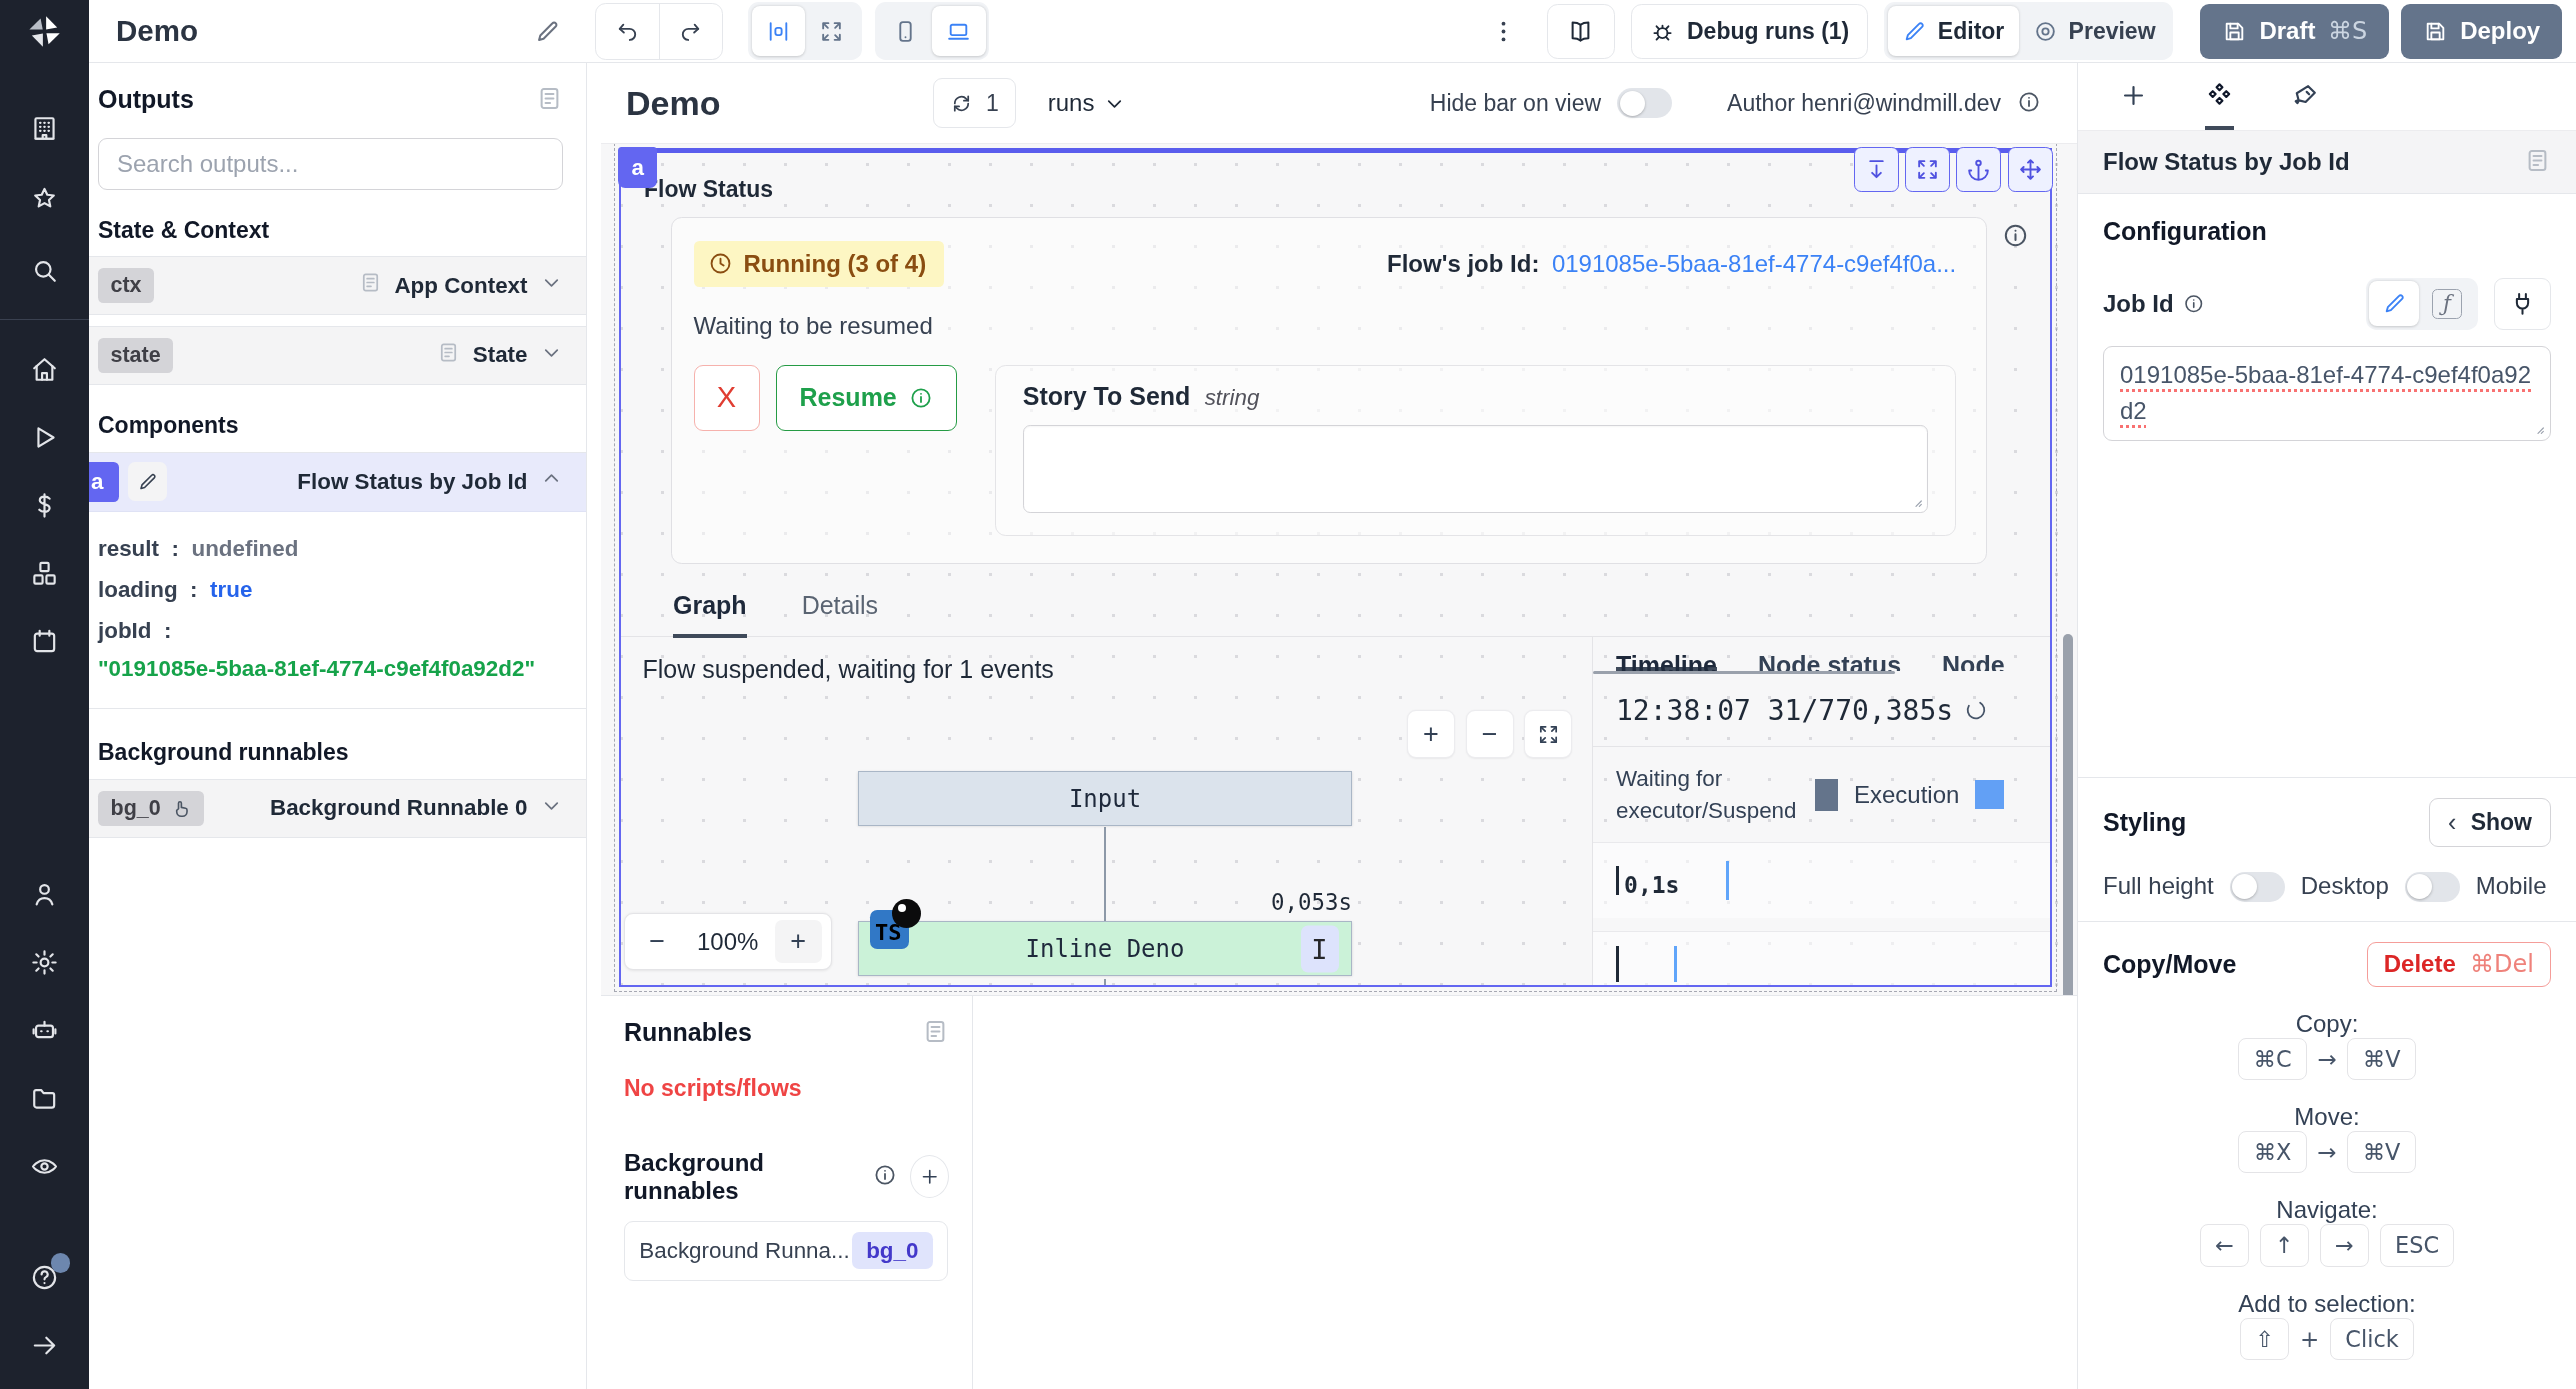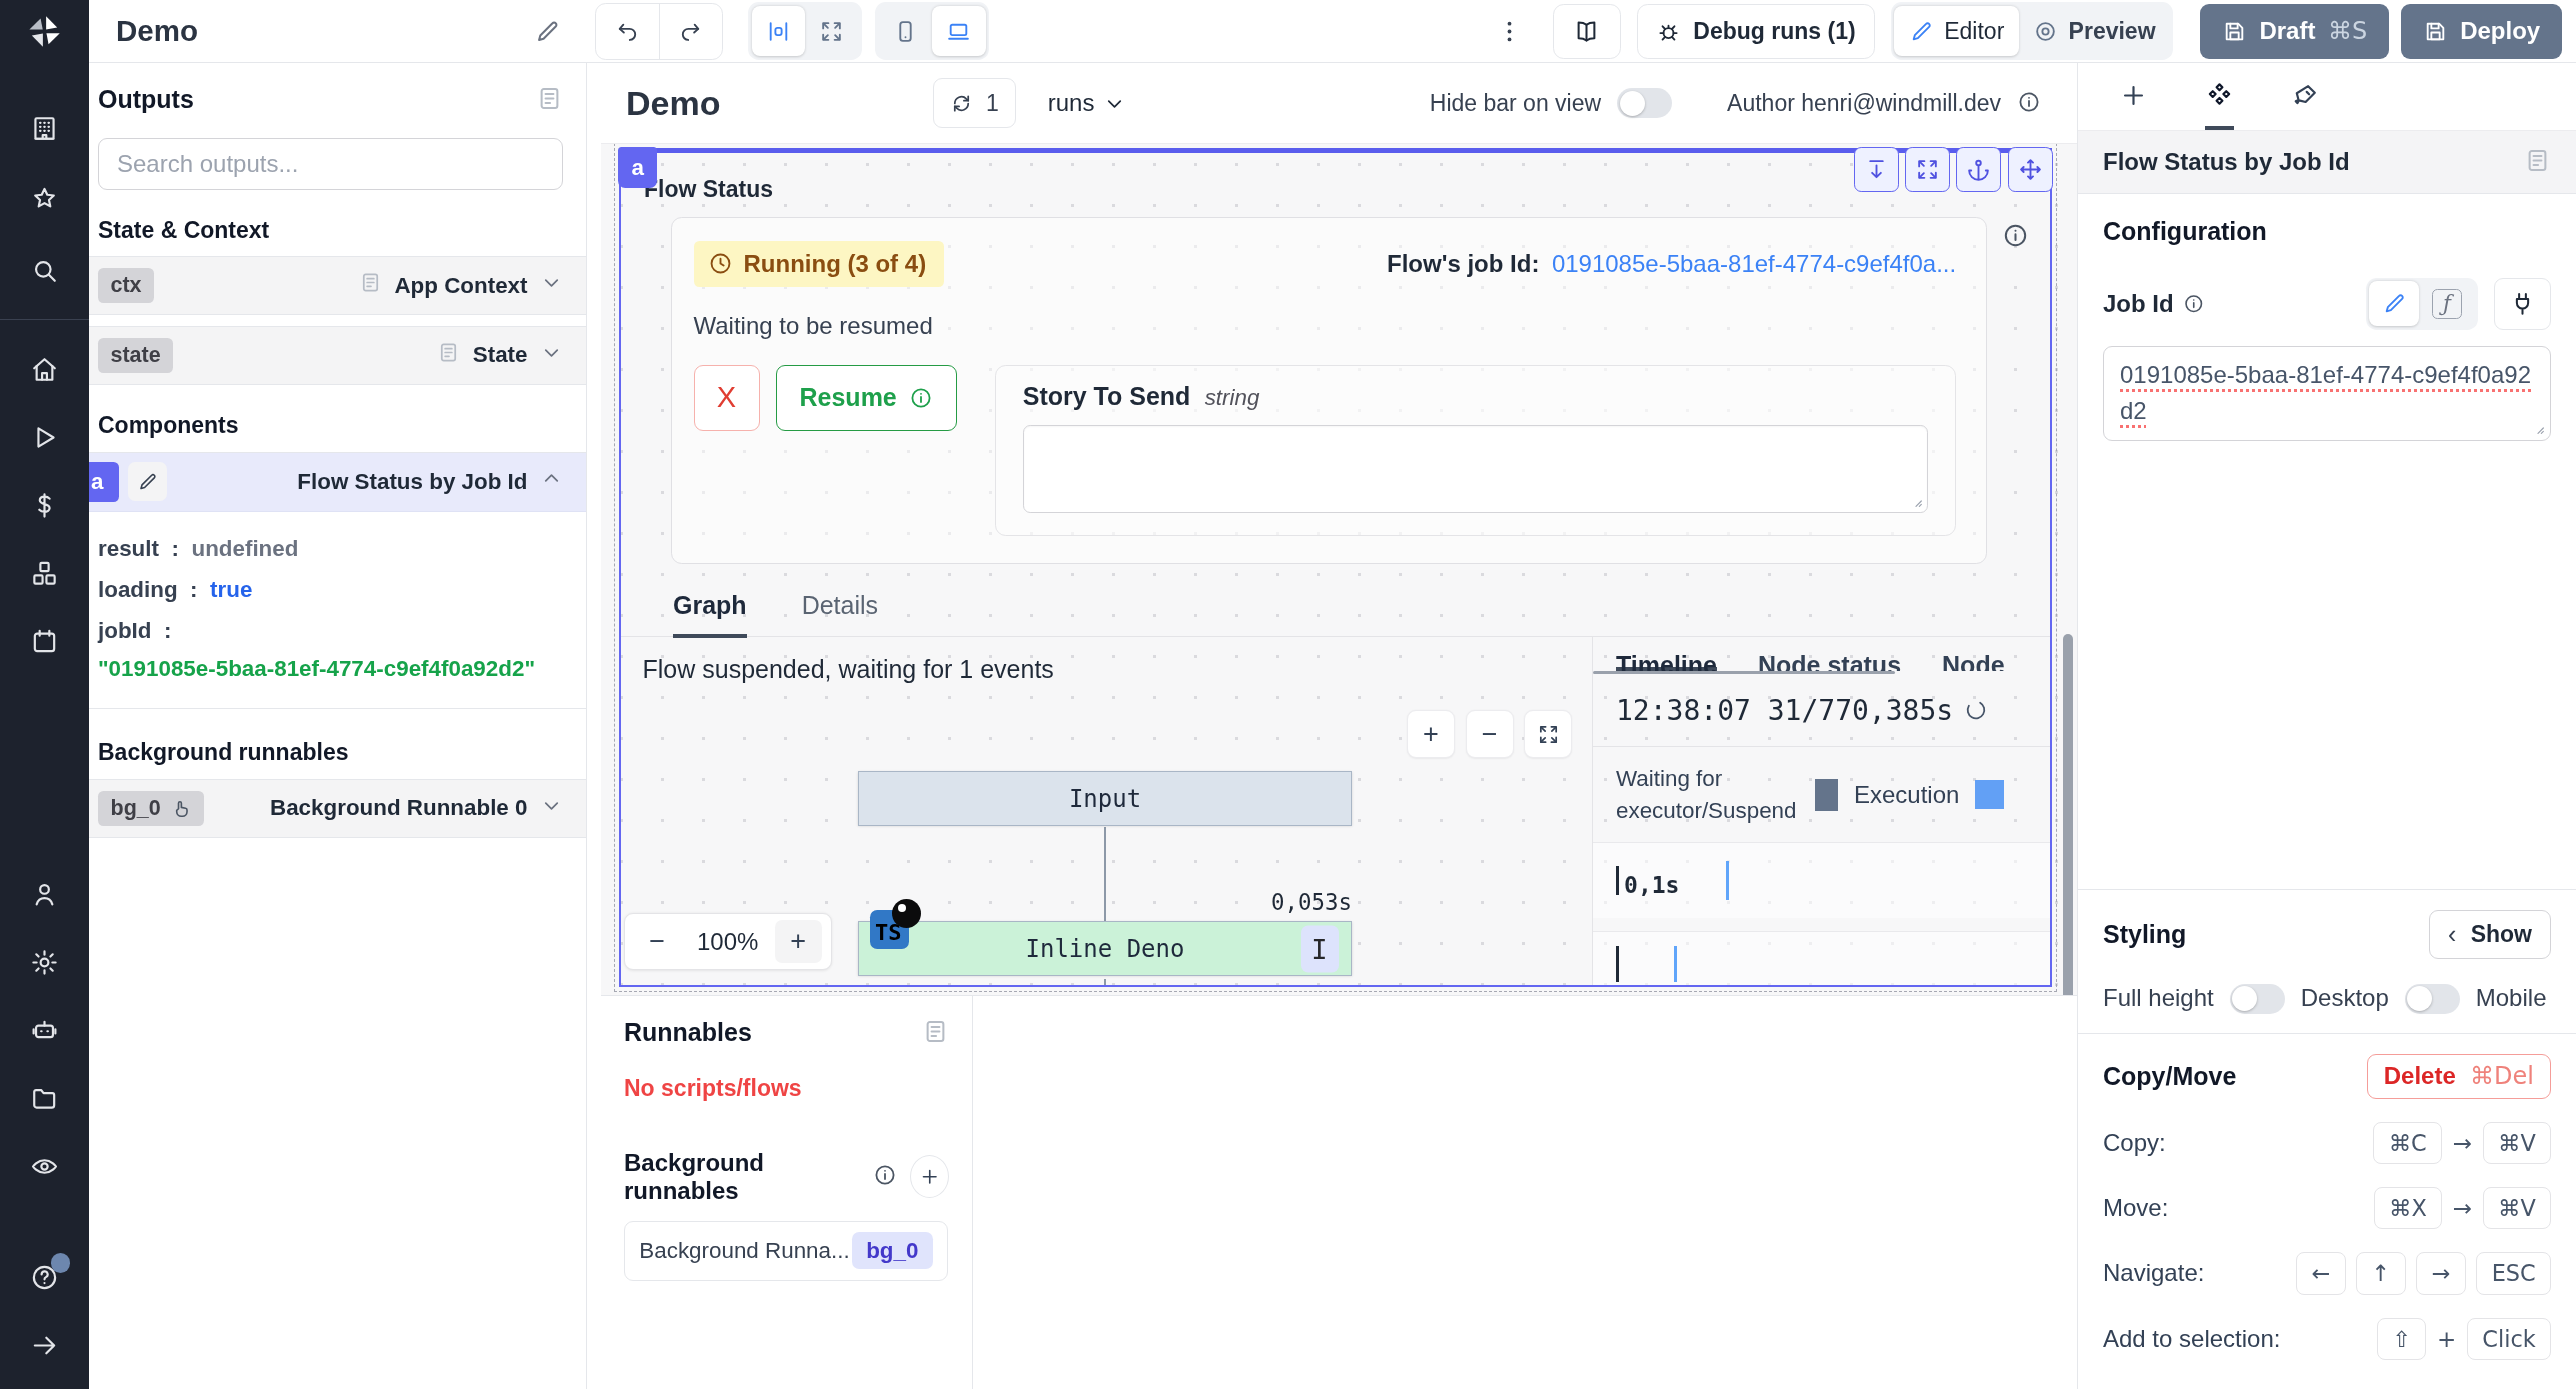--- a/index.html
+++ b/index.html
@@ -185,21 +185,21 @@
   .rp-spacer { flex:1; }
   .rp-sec { border-top:0.9px solid #e5e7eb; padding:19.7px 25px; }
   .rp-sec-head { display:flex; justify-content:space-between; align-items:center; }
   .h2 { font-size:25px; font-weight:700; color:#111827; }
   .show-btn { border:0.9px solid #d4d4d8; border-radius:9px; padding:9px 18px; display:flex; align-items:center; gap:14.3px; font-size:23px; font-weight:700; color:#1f2937; background:#fff; cursor:pointer; }
   .show-btn .ch { font-weight:400; font-size:25px; color:#374151; }
   .style-toggles { margin-top:25px; display:flex; align-items:flex-start; gap:16px; font-size:24px; color:#374151; }
   .del-btn { border:1.8px solid #f59d99; border-radius:9px; padding:7.2px 16px; display:flex; align-items:center; gap:14.3px; background:#fff; cursor:pointer; }
   .del-btn .d { color:#dc2626; font-weight:700; font-size:24px; }
   .del-btn .k { color:#ef827b; font-size:24px; font-family:"DejaVu Sans",sans-serif; }
-  .sc-row { display:flex; justify-content:space-between; align-items:center; margin-top:23px; }
+  .sc-row { display:flex; justify-content:space-between; align-items:center; margin-top:23px;flex-direction:column; }
   .sc-row .lbl { font-size:24px; color:#334155; }
   .keys { display:flex; align-items:center; gap:10.7px; }
   kbd.key { display:inline-flex; align-items:center; justify-content:center; border:1.3px solid #e4e4e7; border-radius:8px; padding:7.2px 14.3px; font-size:22.4px; color:#475569; background:#fff; font-family:"DejaVu Sans",sans-serif; }
   .sep { font-size:23px; color:#475569; font-family:"DejaVu Sans",sans-serif; }
 </style>
 </head>
 <body>
 
 <div class="app">
 
@@ -379,21 +379,21 @@
           <circle cx="12" cy="13.5" r="4.8"></circle>
           <path d="M12 8.7V6.5M8.7 9.6L6.3 7M15.3 9.6L17.7 7M7.2 13.5H4.2M19.8 13.5h-3M8.7 17.2l-2.4 2.6M15.3 17.2l2.4 2.6"></path>
         </svg>
       <span>Debug runs (1)</span>
     </div>
     <div class="seg" style="margin-left:16px">
       <div class="s-cell active">
         <svg viewBox="0 0 24 24" class="blue">
             <path d="M4.5 19.5l1.1-4L16.4 4.7a2 2 0 0 1 2.9 0 2 2 0 0 1 0 2.9L8.5 18.4z"></path>
           </svg>
-        <span style="font-weight:400">Editor</span>
+        <span style="font-weight:700">Editor</span>
       </div>
       <div class="s-cell">
         <svg viewBox="0 0 24 24">
             <circle cx="12" cy="12" r="8"></circle>
             <circle cx="12" cy="12" r="3"></circle>
           </svg>
         <span style="font-weight:700;color:#374151">Preview</span>
       </div>
     </div>
     <button class="solid-btn" style="margin-left:27px;border:none">

